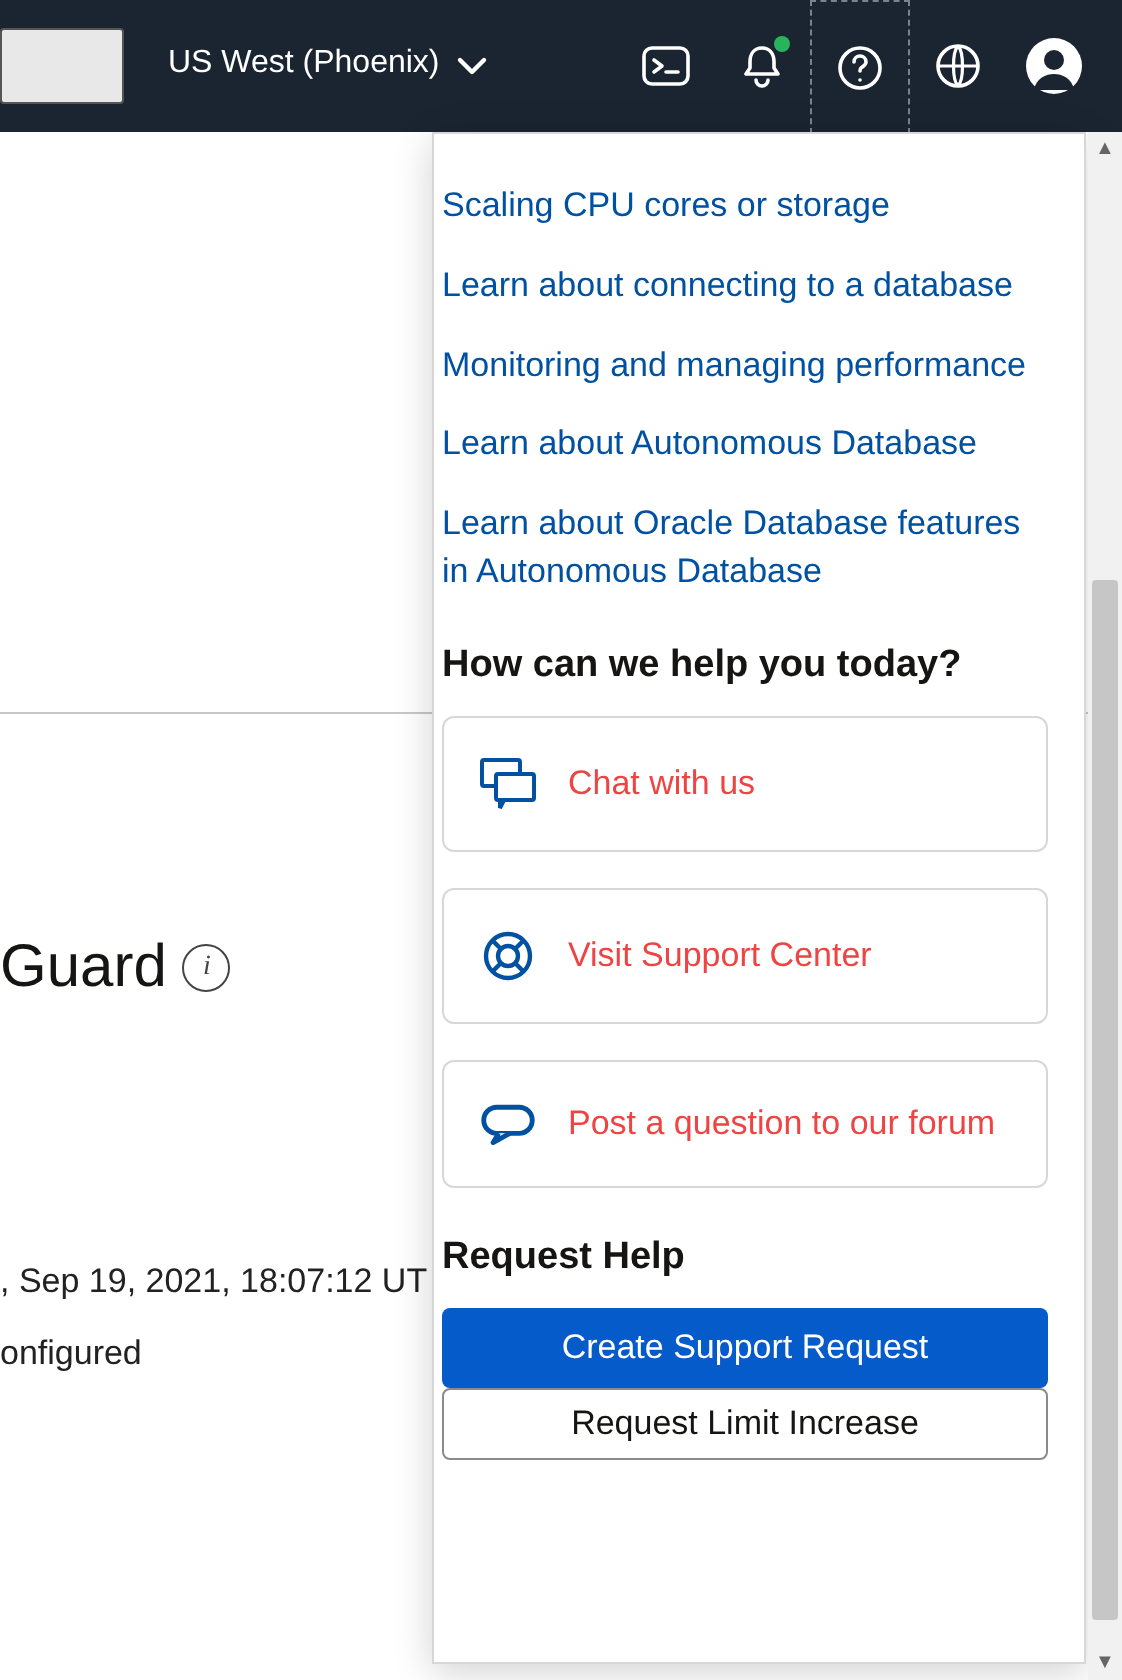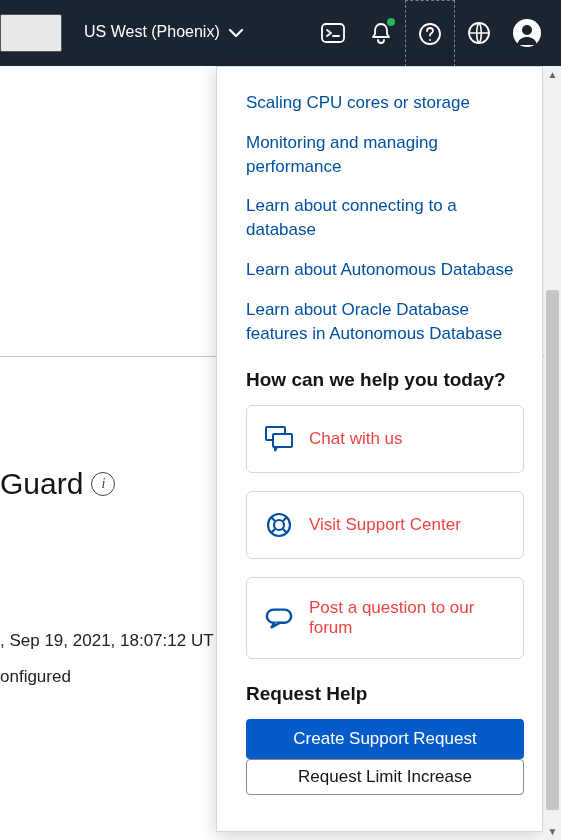--- a/index.html
+++ b/index.html
@@ -131,21 +131,21 @@
     bottom: 8px;
     background: #fff;
     border: 1px solid #d7d7d7;
     box-shadow: 0 4px 18px rgba(0,0,0,0.18);
     z-index: 5;
     display: flex;
     flex-direction: column;
   }
   .panel-body {
     overflow-y: auto;
-    padding: 16px 18px 16px 29px;
+    padding: 16px 18px 16px 4px;
     flex:1;
   }
   .panel .link {
     color: #0051a2;
     font-size: 17px;
     line-height: 1.4;
     margin: 8px 0 16px 0;
     display: block;
     cursor: pointer;
   }
@@ -277,22 +277,22 @@
     <span class="info-circle">i</span>
   </div>
   <div class="ts">, Sep 19, 2021, 18:07:12 UT</div>
   <div class="configured">onfigured</div>
 </div>
 
 <div class="panel">
   <div class="panel-body">
 
     <a class="link">Scaling CPU cores or storage</a>
+    <a class="link">Learn about connecting to a database</a>
     <a class="link">Monitoring and managing performance</a>
-    <a class="link">Learn about connecting to a database</a>
     <a class="link">Learn about Autonomous Database</a>
     <a class="link">Learn about Oracle Database features in Autonomous Database</a>
 
     <h3>How can we help you today?</h3>
 
     <div class="card">
       <span class="card-icon">
         <svg width="28" height="26" viewBox="0 0 28 26">
             <rect x="1" y="1" width="19" height="13" rx="1" stroke="#0051a2" stroke-width="2" fill="none"></rect>
             <rect x="8" y="8" width="19" height="13" rx="1" stroke="#0051a2" stroke-width="2" fill="#fff"></rect>

